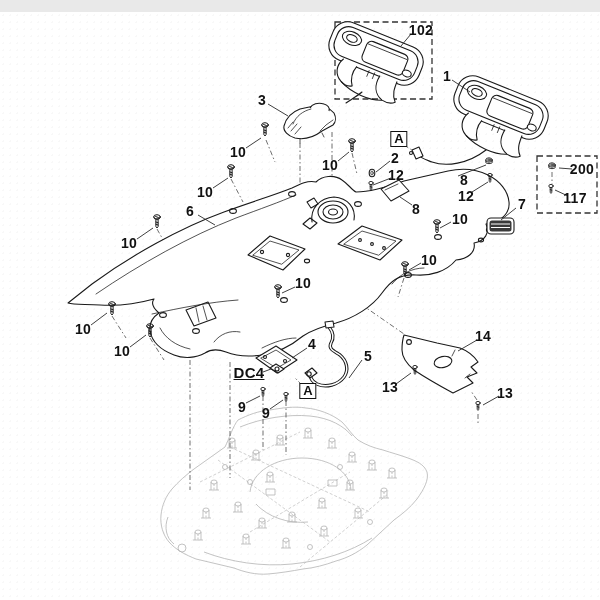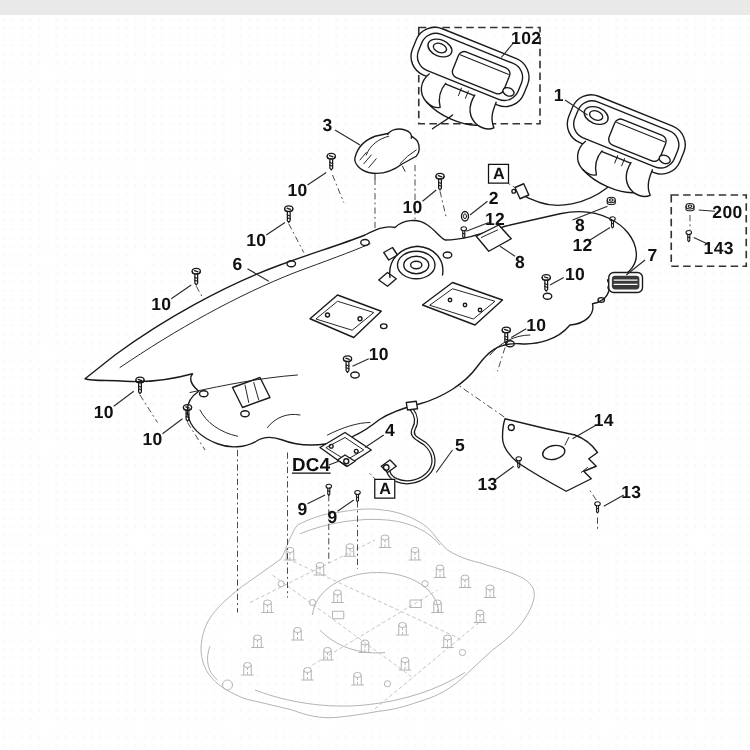--- a/index.html
+++ b/index.html
@@ -336,21 +336,21 @@
 <div class="co" style="left:447px;top:64px">1</div>
 <div class="co" style="left:262px;top:88px">3</div>
 <div class="co" style="left:238px;top:140px">10</div>
 <div class="co" style="left:330px;top:153px">10</div>
 <div class="co" style="left:395px;top:146px">2</div>
 <div class="co" style="left:396px;top:163px">12</div>
 <div class="co" style="left:464px;top:168px">8</div>
 <div class="co" style="left:466px;top:184px">12</div>
 <div class="co" style="left:416px;top:197px">8</div>
 <div class="co" style="left:582px;top:157px">200</div>
-<div class="co" style="left:575px;top:186px">143</div>
+<div class="co" style="left:575px;top:186px">117</div>
 <div class="co" style="left:522px;top:192px">7</div>
 <div class="co" style="left:205px;top:180px">10</div>
 <div class="co" style="left:190px;top:199px">6</div>
 <div class="co" style="left:460px;top:207px">10</div>
 <div class="co" style="left:429px;top:248px">10</div>
 <div class="co" style="left:129px;top:231px">10</div>
 <div class="co" style="left:303px;top:271px">10</div>
 <div class="co" style="left:83px;top:317px">10</div>
 <div class="co" style="left:122px;top:339px">10</div>
 <div class="co" style="left:312px;top:332px">4</div>

